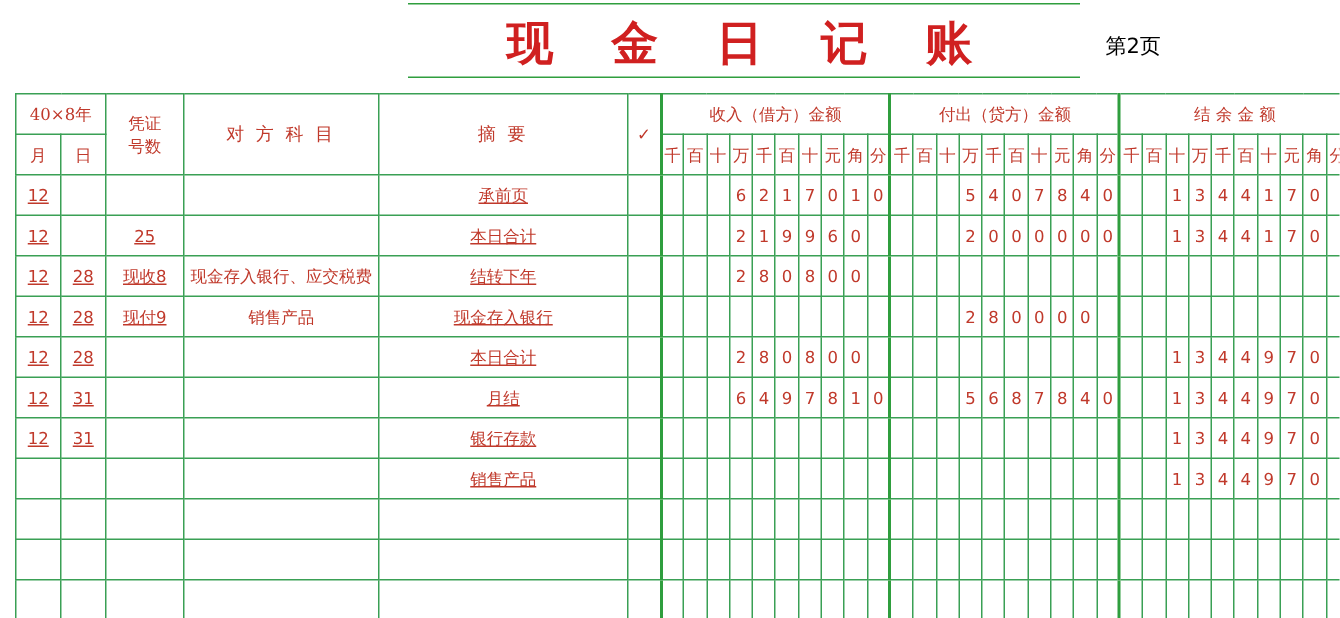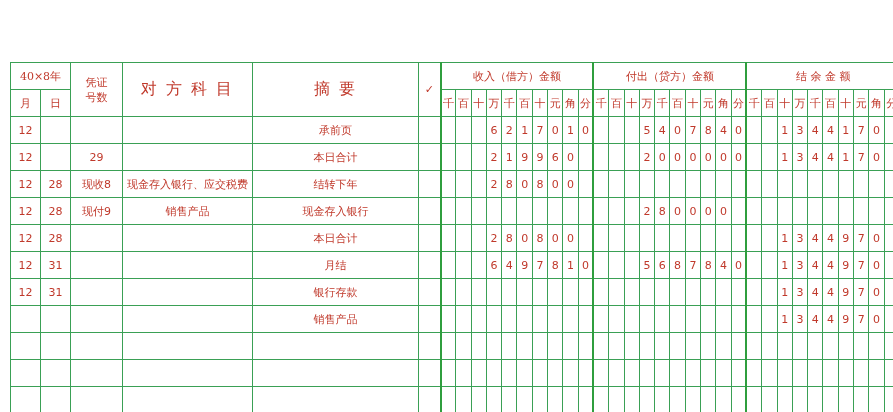--- a/index.html
+++ b/index.html
@@ -61,48 +61,53 @@
     color:#1b6b2e;
     font-size:15px;
     height:22px;
     font-family:"DejaVu Serif", serif;
   }
   .hdr-sub td{
     color:#1b6b2e;
     font-size:9px;
     height:20px;
   }
-  .hdr-main .big{font-size:16px;letter-spacing:2px;}
+  .hdr-main .big{font-size:12px;letter-spacing:2px;}
 
   
   .sep-l{border-left:2px solid #2f9e3e !important;}
   .sep-r{border-right:2px solid #2f9e3e !important;}
 
   
   .dg{width:15px;font-size:11px;color:#c0392b;font-family:"DejaVu Sans", sans-serif;}
   .red{color:#c0392b;}
   .blk{color:#222;}
-  .ctr{text-align:center;}
+  .ctr{text-align:center;text-decoration:underline;}
   .lft{text-align:left;padding-left:6px;}
   .check{color:#2f9e3e;font-size:14px;}
 
   
   col.c-year{width:30px;}
   col.c-day{width:30px;}
   col.c-vou{width:52px;}
   col.c-subj{width:130px;}
   col.c-abs{width:166px;}
   col.c-chk{width:22px;}
   col.c-d{width:15.3px;}
 </style>
 </head>
 <body>
 
 <div class="sheet">
 
+  <div class="title-band">
+    <div class="title-box"></div>
+    <div class="title-text">现 金 日 记 账</div>
+    <div class="page-label">第2页</div>
+  </div>
 
   <table class="ledger">
     <colgroup>
       <col class="c-year">
         <col class="c-day">
         <col class="c-vou">
         <col class="c-subj">
         <col class="c-abs">
         <col class="c-chk">
       <col class="c-d">
@@ -223,21 +228,21 @@
           <td class="dg">4</td>
           <td class="dg">4</td>
           <td class="dg">1</td>
           <td class="dg">7</td>
           <td class="dg">0</td>
           <td class="dg"></td>
         </tr>
         <tr>
           <td class="blk ctr">12</td>
           <td class="blk ctr"></td>
-          <td class="red ctr">29</td>
+          <td class="red ctr">25</td>
           <td class="red lft"></td>
           <td class="red ctr">本日合计</td>
           <td class="check ctr"></td>
           <td class="dg sep-l"></td>
           <td class="dg"></td>
           <td class="dg"></td>
           <td class="dg">2</td>
           <td class="dg">1</td>
           <td class="dg">9</td>
           <td class="dg">9</td>

